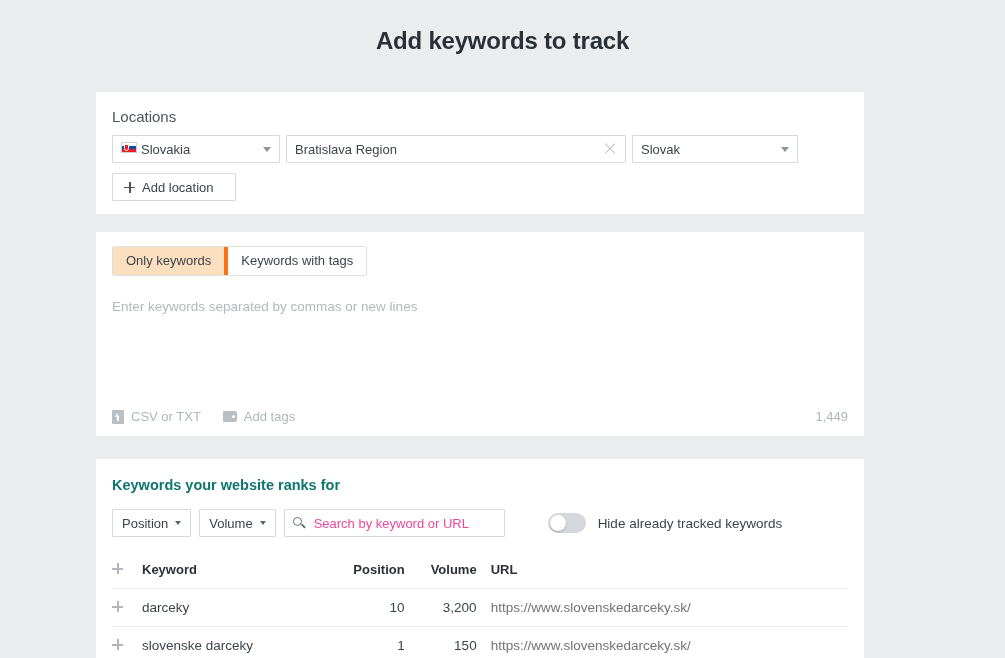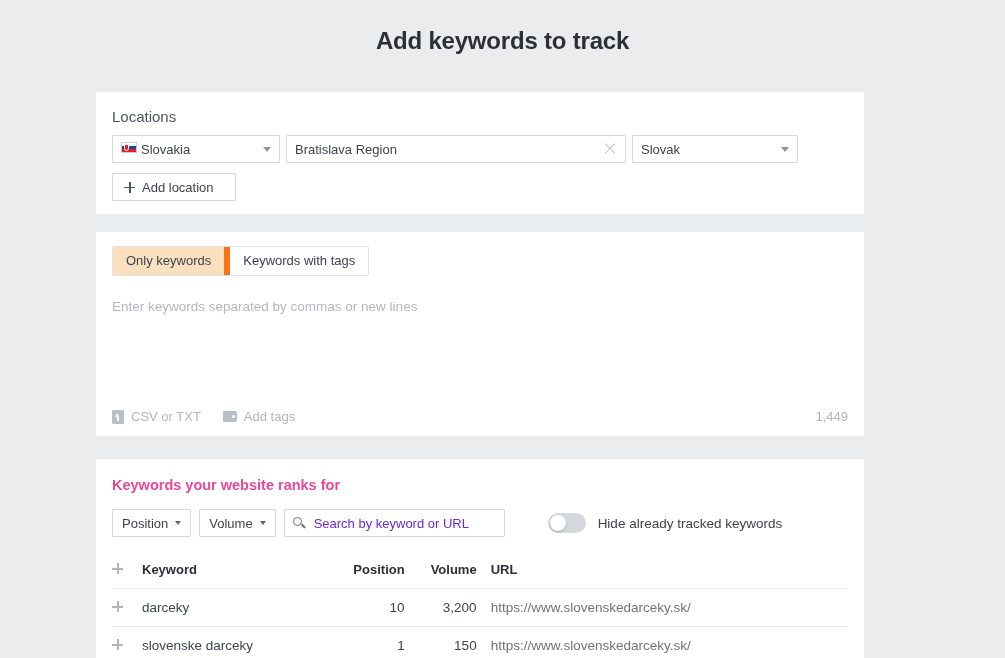--- a/index.html
+++ b/index.html
@@ -122,21 +122,21 @@
   .tabs { display: flex; width: max-content; border:1px solid #dfe2e5; border-radius:2px; overflow:hidden;}
   .tab {
     font-size: 13px;
     padding: 6px 13px 7px 13px;
     background: #fff;
     color: #3c444b;
     cursor: pointer;
     white-space: nowrap;
   }
   .tab.active { background: #fbe0c0; color:#3c444b; }
-  .tab + .tab { border-left: 6px solid #f97316; }
+  .tab + .tab { border-left: 4px solid #f97316; }
   .kw-placeholder {
     margin-top: 23px;
     font-size: 13.5px;
     color: #b3b9be;
   }
   .kw-footer {
     position: absolute;
     left: 16px; right: 16px;
     bottom: 12px;
     display: flex;
@@ -167,40 +167,40 @@
 
   
   #panel-ranked {
     top: 459px;
     height: 200px;
     padding: 18px 16px 0 16px;
   }
   .panel-heading {
     font-size: 14.5px;
     font-weight: bold;
-    color: #ec4899;
+    color: #0f766e;
     margin-bottom: 16px;
   }
   .filters { display:flex; align-items:center; gap:8px; }
   .btn-filter { height:28px; gap:7px; cursor:pointer; padding: 0 9px;}
   .caret-sm {
     width: 0; height: 0;
     border-left: 3.6px solid transparent;
     border-right: 3.6px solid transparent;
     border-top: 4.6px solid #5d656c;
   }
   .search-box { width: 221px; gap: 9px; justify-content:flex-start; cursor:text;}
   .search-icon { width:12px;height:12px;position:relative;flex:none;}
   .search-icon::before{
     content:"";position:absolute;left:0;top:0;width:9px;height:9px;border:1.6px solid #6b7278;border-radius:50%;box-sizing:border-box;
   }
   .search-icon::after{
     content:"";position:absolute;left:8.4px;top:8.4px;width:4.6px;height:1.7px;background:#6b7278;transform:rotate(45deg);
   }
-  .search-ph { color:#6d28d9; font-size:13px; }
+  .search-ph { color:#ec4899; font-size:13px; }
   .toggle-wrap { display:flex; align-items:center; gap:12px; margin-left:35px;}
   .toggle {
     width:38px;height:20px;border-radius:10px;background:#d5d9dd;position:relative;flex:none;cursor:pointer;
   }
   .toggle::after{
     content:"";position:absolute;left:2px;top:2px;width:16px;height:16px;border-radius:50%;background:#fff;
     box-shadow:0 1px 2px rgba(0,0,0,.25);
   }
   .toggle-label{ font-size:13.5px;color:#3c444b;}
 

